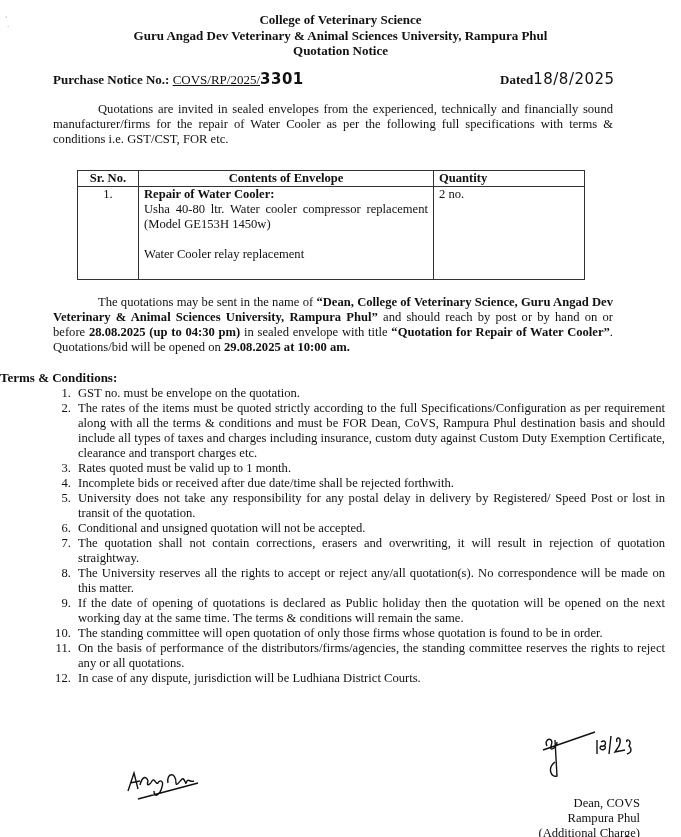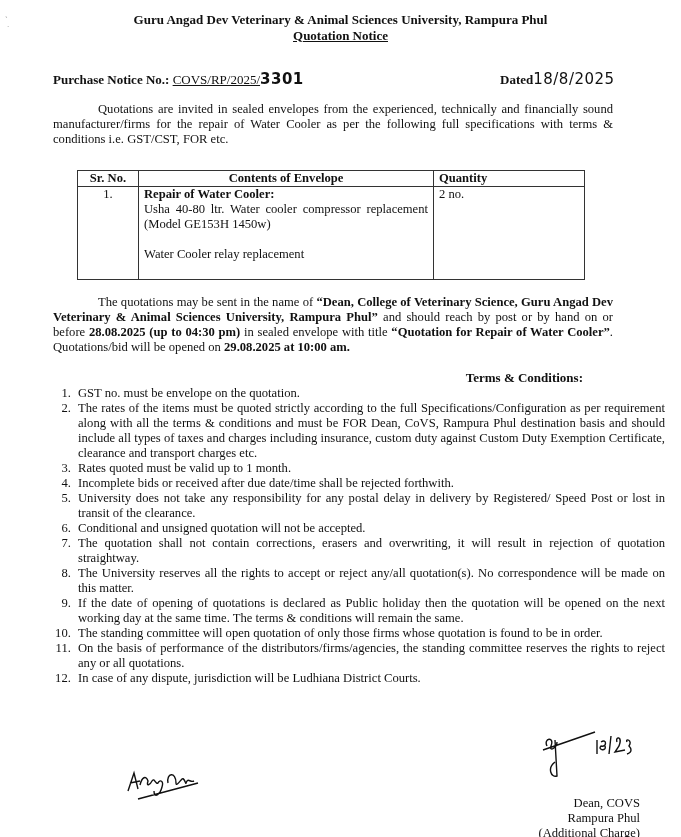--- a/index.html
+++ b/index.html
@@ -3,55 +3,56 @@
   <meta charset="utf-8">
   <style>
     html, body { margin: 0; padding: 0; background: #ffffff; }
     body {
       width: 681px; height: 837px; position: relative; overflow: hidden;
       font-family: "Liberation Serif", "DejaVu Serif", serif;
       color: #111111; font-size: 12.6px; line-height: 15px;
     }
     .abs { position: absolute; }
     .header { left: 0; width: 681px; top: 12px; text-align: center; font-weight: bold; font-size: 13px; line-height: 15.5px; }
-    .header .u { text-decoration: underline; }
+    .header .u { }
     .notice-no { left: 53px; top: 72px; font-weight: bold; font-size: 13px; }
     .notice-no .val { font-weight: normal; text-decoration: underline; }
     .hand { font-family: "DejaVu Sans", sans-serif; font-size: 15px; letter-spacing: 0.5px; }
     .dated { left: 500px; top: 72px; font-weight: bold; font-size: 13px; }
     .para { left: 53px; width: 560px; text-align: justify; text-indent: 45px; }
     .p1 { top: 102px; }
     .p2 { top: 295px; }
     table.items {
       position: absolute; left: 77px; top: 170px; width: 508px; border-collapse: collapse;
       font-size: 12.6px; line-height: 15px;
     }
     table.items th, table.items td { border: 1px solid #333; padding: 0 5px; vertical-align: top; }
     table.items th { font-weight: bold; height: 14px; }
     table.items td.sr { text-align: center; width: 50px; }
     table.items th.sr { width: 50px; }
     table.items th.contents { text-align: center; }
     table.items th.qty { text-align: left; width: 140px; }
     table.items td.body { height: 92px; text-align: justify; }
     .bold { font-weight: bold; }
-    .terms-title { left: 0; width: 583px; top: 370px; text-align: right; font-weight: bold; font-size: 13px; }
+    .terms-title { left: 0; width: 583px; top: 370px; text-align: left; font-weight: bold; font-size: 13px; }
     ol.terms { position: absolute; left: 22px; top: 386px; width: 591px; margin: 0; padding-left: 52px; text-align: justify; }
     ol.terms li { padding-left: 4px; }
     .sig-left { left: 120px; top: 755px; width: 120px; height: 50px; }
     .sig-right { left: 535px; top: 728px; width: 120px; height: 50px; }
     .dean { left: 500px; top: 796px; width: 140px; text-align: right; font-size: 12.6px; line-height: 15px; }
     .mark { font-size: 8px; color: #999; }
   </style>
 </head>
 <body>
 
 <div class="abs mark" style="left:5px;top:6px;">ˎ</div>
 <div class="abs mark" style="left:7px;top:20px;">ˑ</div>
 
 <div class="abs header">
+  <div>College of Veterinary Science</div>
   <div>Guru Angad Dev Veterinary &amp; Animal Sciences University, Rampura Phul</div>
   <div class="u">Quotation Notice</div>
 </div>
 
 <div class="abs notice-no">
   <span>Purchase Notice No.:</span>
   <span class="val">COVS/RP/2025/</span><span class="hand">3301</span>
 </div>
 
 <div class="abs dated">
@@ -83,21 +84,21 @@
 </table>
 
 <div class="abs para p2"><span>The quotations may be sent in the name of </span><span class="bold">“Dean, College of Veterinary Science, Guru Angad Dev Veterinary &amp; Animal Sciences University, Rampura Phul”</span><span> and should reach by post or by hand on or before </span><span class="bold">28.08.2025 (up to 04:30 pm)</span><span> in sealed envelope with title </span><span class="bold">“Quotation for Repair of Water Cooler”</span><span>. Quotations/bid will be opened on </span><span class="bold">29.08.2025 at 10:00 am.</span></div>
 
 <div class="abs terms-title">Terms &amp; Conditions:</div>
 <ol class="terms">
   <li>GST no. must be envelope on the quotation.</li>
   <li>The rates of the items must be quoted strictly according to the full Specifications/Configuration as per requirement along with all the terms &amp; conditions and must be FOR Dean, CoVS, Rampura Phul destination basis and should include all types of taxes and charges including insurance, custom duty against Custom Duty Exemption Certificate, clearance and transport charges etc.</li>
   <li>Rates quoted must be valid up to 1 month.</li>
   <li>Incomplete bids or received after due date/time shall be rejected forthwith.</li>
-  <li>University does not take any responsibility for any postal delay in delivery by Registered/ Speed Post or lost in transit of the clearance.</li>
+  <li>University does not take any responsibility for any postal delay in delivery by Registered/ Speed Post or lost in transit of the quotation.</li>
   <li>Conditional and unsigned quotation will not be accepted.</li>
   <li>The quotation shall not contain corrections, erasers and overwriting, it will result in rejection of quotation straightway.</li>
   <li>The University reserves all the rights to accept or reject any/all quotation(s). No correspondence will be made on this matter.</li>
   <li>If the date of opening of quotations is declared as Public holiday then the quotation will be opened on the next working day at the same time. The terms &amp; conditions will remain the same.</li>
   <li>The standing committee will open quotation of only those firms whose quotation is found to be in order.</li>
   <li>On the basis of performance of the distributors/firms/agencies, the standing committee reserves the rights to reject any or all quotations.</li>
   <li>In case of any dispute, jurisdiction will be Ludhiana District Courts.</li>
 </ol>
 
 <svg class="abs sig-left" viewBox="0 0 120 50">

